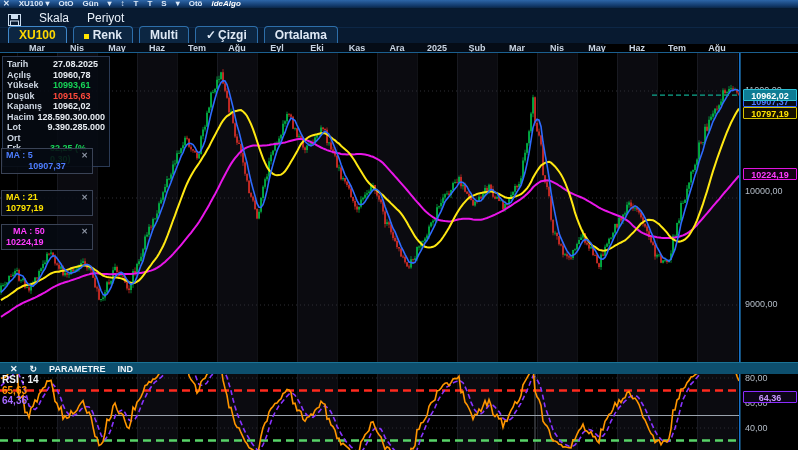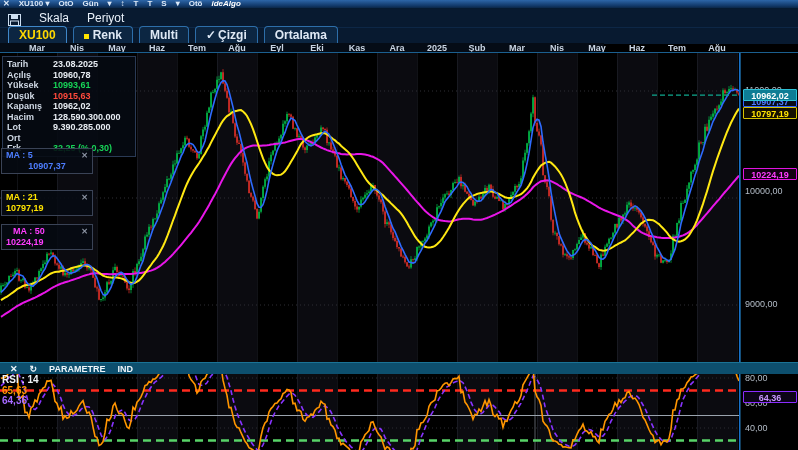--- a/index.html
+++ b/index.html
@@ -36,21 +36,21 @@
   #main-chart { position:absolute; left:0; top:0; }
   #price-axis { left:740px; top:53px; width:58px; height:309px; background:#000; border-left:1px solid #15507c; }
   .axis-label { position:absolute; font-size:9px; color:#b4bdc8; left:4px; }
   .price-box { position:absolute; left:2px; width:54px; height:12px; font-size:9px; font-weight:bold; text-align:center; line-height:12px; border-radius:1px; }
   .box-close { background:#0e7d95; border:1px solid #2cc1d6; color:#fff; z-index:5; }
   .box-ma5 { background:#050a18; border:1px solid #2f62ff; color:#4d7aff; z-index:4; }
   .box-ma21 { background:#141000; border:1px solid #d6c400; color:#ffe400; z-index:4; }
   .box-ma50 { background:#120012; border:1px solid #e014e0; color:#ff3dff; z-index:4; }
 
   
-  #data-window { left:2px; top:56px; width:134px; background:rgba(6,10,18,.88); border:1px solid #2a3a55; padding:2px 4px; z-index:6; }
+  #data-window { left:2px; top:56px; width:108px; background:rgba(6,10,18,.88); border:1px solid #2a3a55; padding:2px 4px; z-index:6; }
   #data-window .row { display:flex; font-size:9px; font-weight:bold; line-height:10.5px; }
   #data-window .lab { width:46px; color:#cfd8e4; }
   .ma-box { position:absolute; left:1px; width:92px; background:rgba(6,10,18,.88); border:1px solid #3a4356; padding:1px 4px; z-index:6; }
   .ma-box .l1 { display:flex; justify-content:space-between; font-size:9px; font-weight:bold; line-height:11px; }
   .ma-box .x { color:#8b93a2; font-size:8px; cursor:default; }
   .ma-box .val { font-size:9px; font-weight:bold; line-height:11px; }
 
   
   #rsi-header { left:0; top:362px; width:798px; height:12px; background:#0d4f6e; border-top:1px solid #1a7396; display:flex; align-items:center; gap:12px; padding-left:10px; }
   #rsi-header span { font-size:9px; font-weight:bold; color:#eef5fa; line-height:12px; }
@@ -148,21 +148,21 @@
       <div class="axis-label" style="top: 246px;">9000,00</div>
       <div class="price-box box-close" style="top: 36px;">10962,02</div>
       <div class="price-box box-ma5" style="top: 42px;">10907,37</div>
       <div class="price-box box-ma21" style="top: 54px;">10797,19</div>
       <div class="price-box box-ma50" style="top: 115px;">10224,19</div>
     </div>
 
   <div id="data-window" class="abs">
       <div class="row">
         <span class="lab">Tarih</span>
-        <span style="color: rgb(232, 237, 243);">23.08.2025</span>
+        <span style="color: rgb(232, 237, 243);">27.08.2025</span>
       </div>
       <div class="row">
         <span class="lab">Açılış</span>
         <span style="color: rgb(232, 237, 243);">10960,78</span>
       </div>
       <div class="row">
         <span class="lab">Yüksek</span>
         <span style="color: rgb(23, 212, 87);">10993,61</span>
       </div>
       <div class="row">

